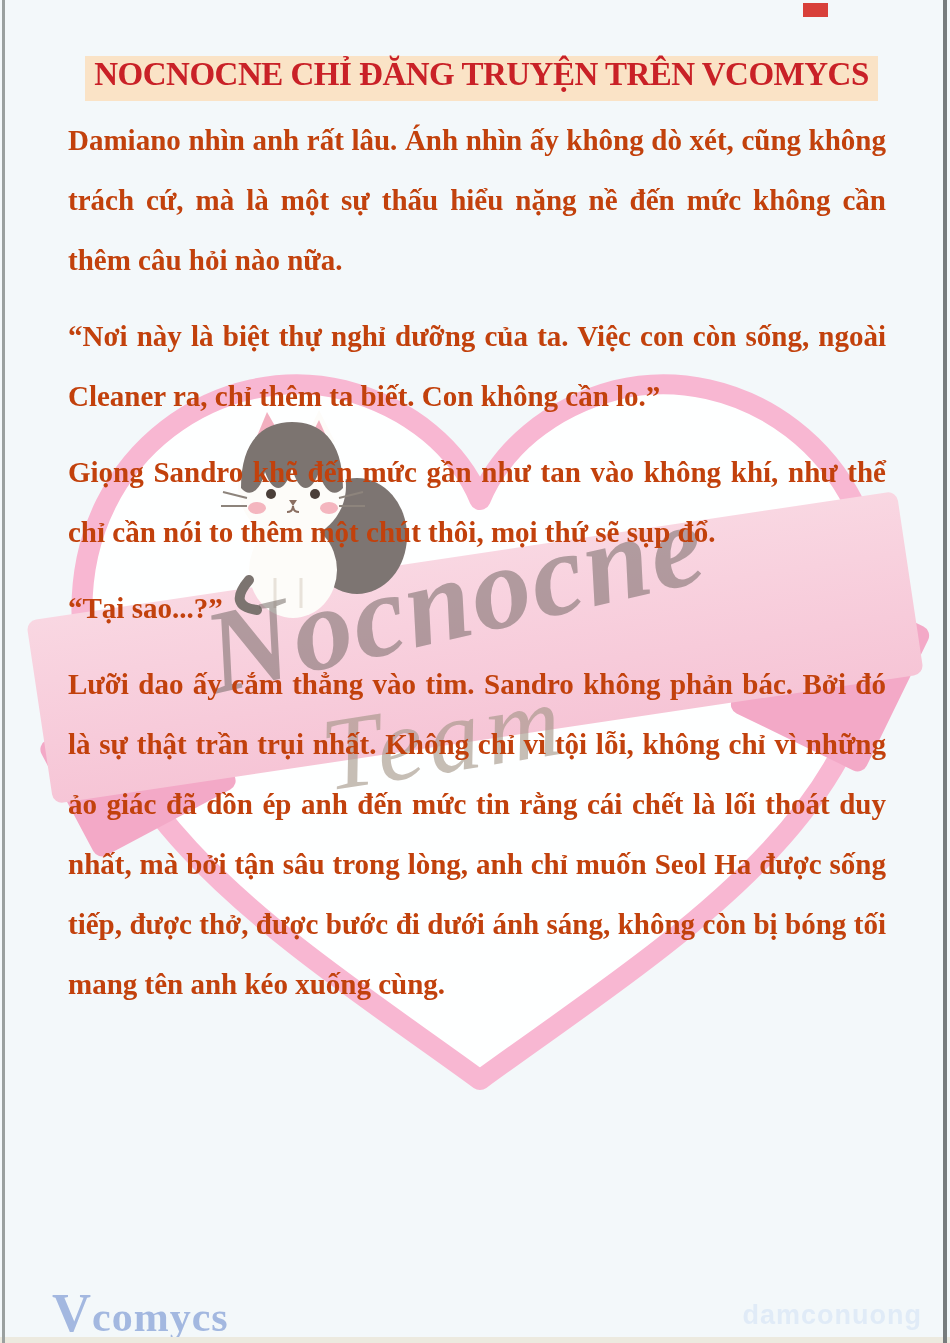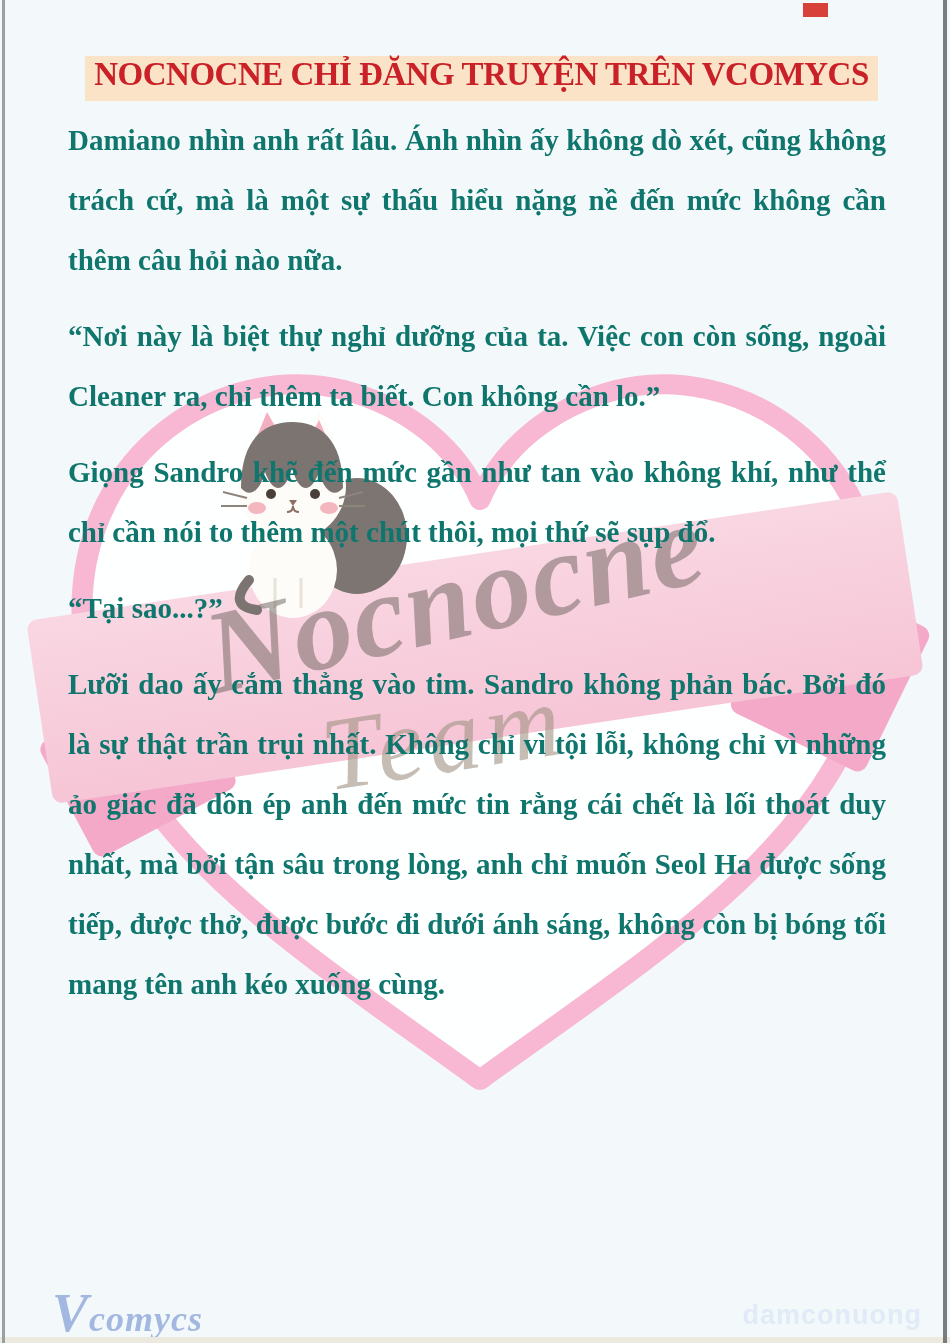--- a/index.html
+++ b/index.html
@@ -34,26 +34,26 @@
            font-size:104px;font-style:italic;color:rgba(160,146,131,0.60);
            transform:rotate(-9deg);letter-spacing:6px;white-space:nowrap;}
 
   
   .banner{position:absolute;left:85px;top:56px;width:793px;height:45px;z-index:9;
           background:#fae3c6;display:flex;align-items:flex-start;justify-content:center;}
   .banner span{font-size:33px;font-weight:bold;color:#c92127;letter-spacing:-0.5px;white-space:nowrap;}
 
   
   .content{position:absolute;left:68px;top:110px;width:818px;z-index:8;
-           color:#0f766e;font-weight:bold;font-size:29px;line-height:60px;text-align:justify;}
+           color:#c2410c;font-weight:bold;font-size:29px;line-height:60px;text-align:justify;}
   .content p{margin:0 0 16px 0;}
 
   
   .logo{position:absolute;left:52px;top:1282px;z-index:9;display:block;
-        font-style:italic;font-weight:bold;font-size:36px;color:#a3b8e0;letter-spacing:1px;}
+        font-weight:bold;font-size:42px;color:#a3b8e0;letter-spacing:1px;}
   .logo::first-letter{font-size:54px;}
   .credit{position:absolute;right:28px;top:1300px;z-index:9;
           font-family:"Liberation Sans","DejaVu Sans",sans-serif;
           font-weight:bold;font-size:27px;color:#e0ebf7;letter-spacing:1px;}
 </style>
 </head>
 <body>
 
 <div class="page">
 

